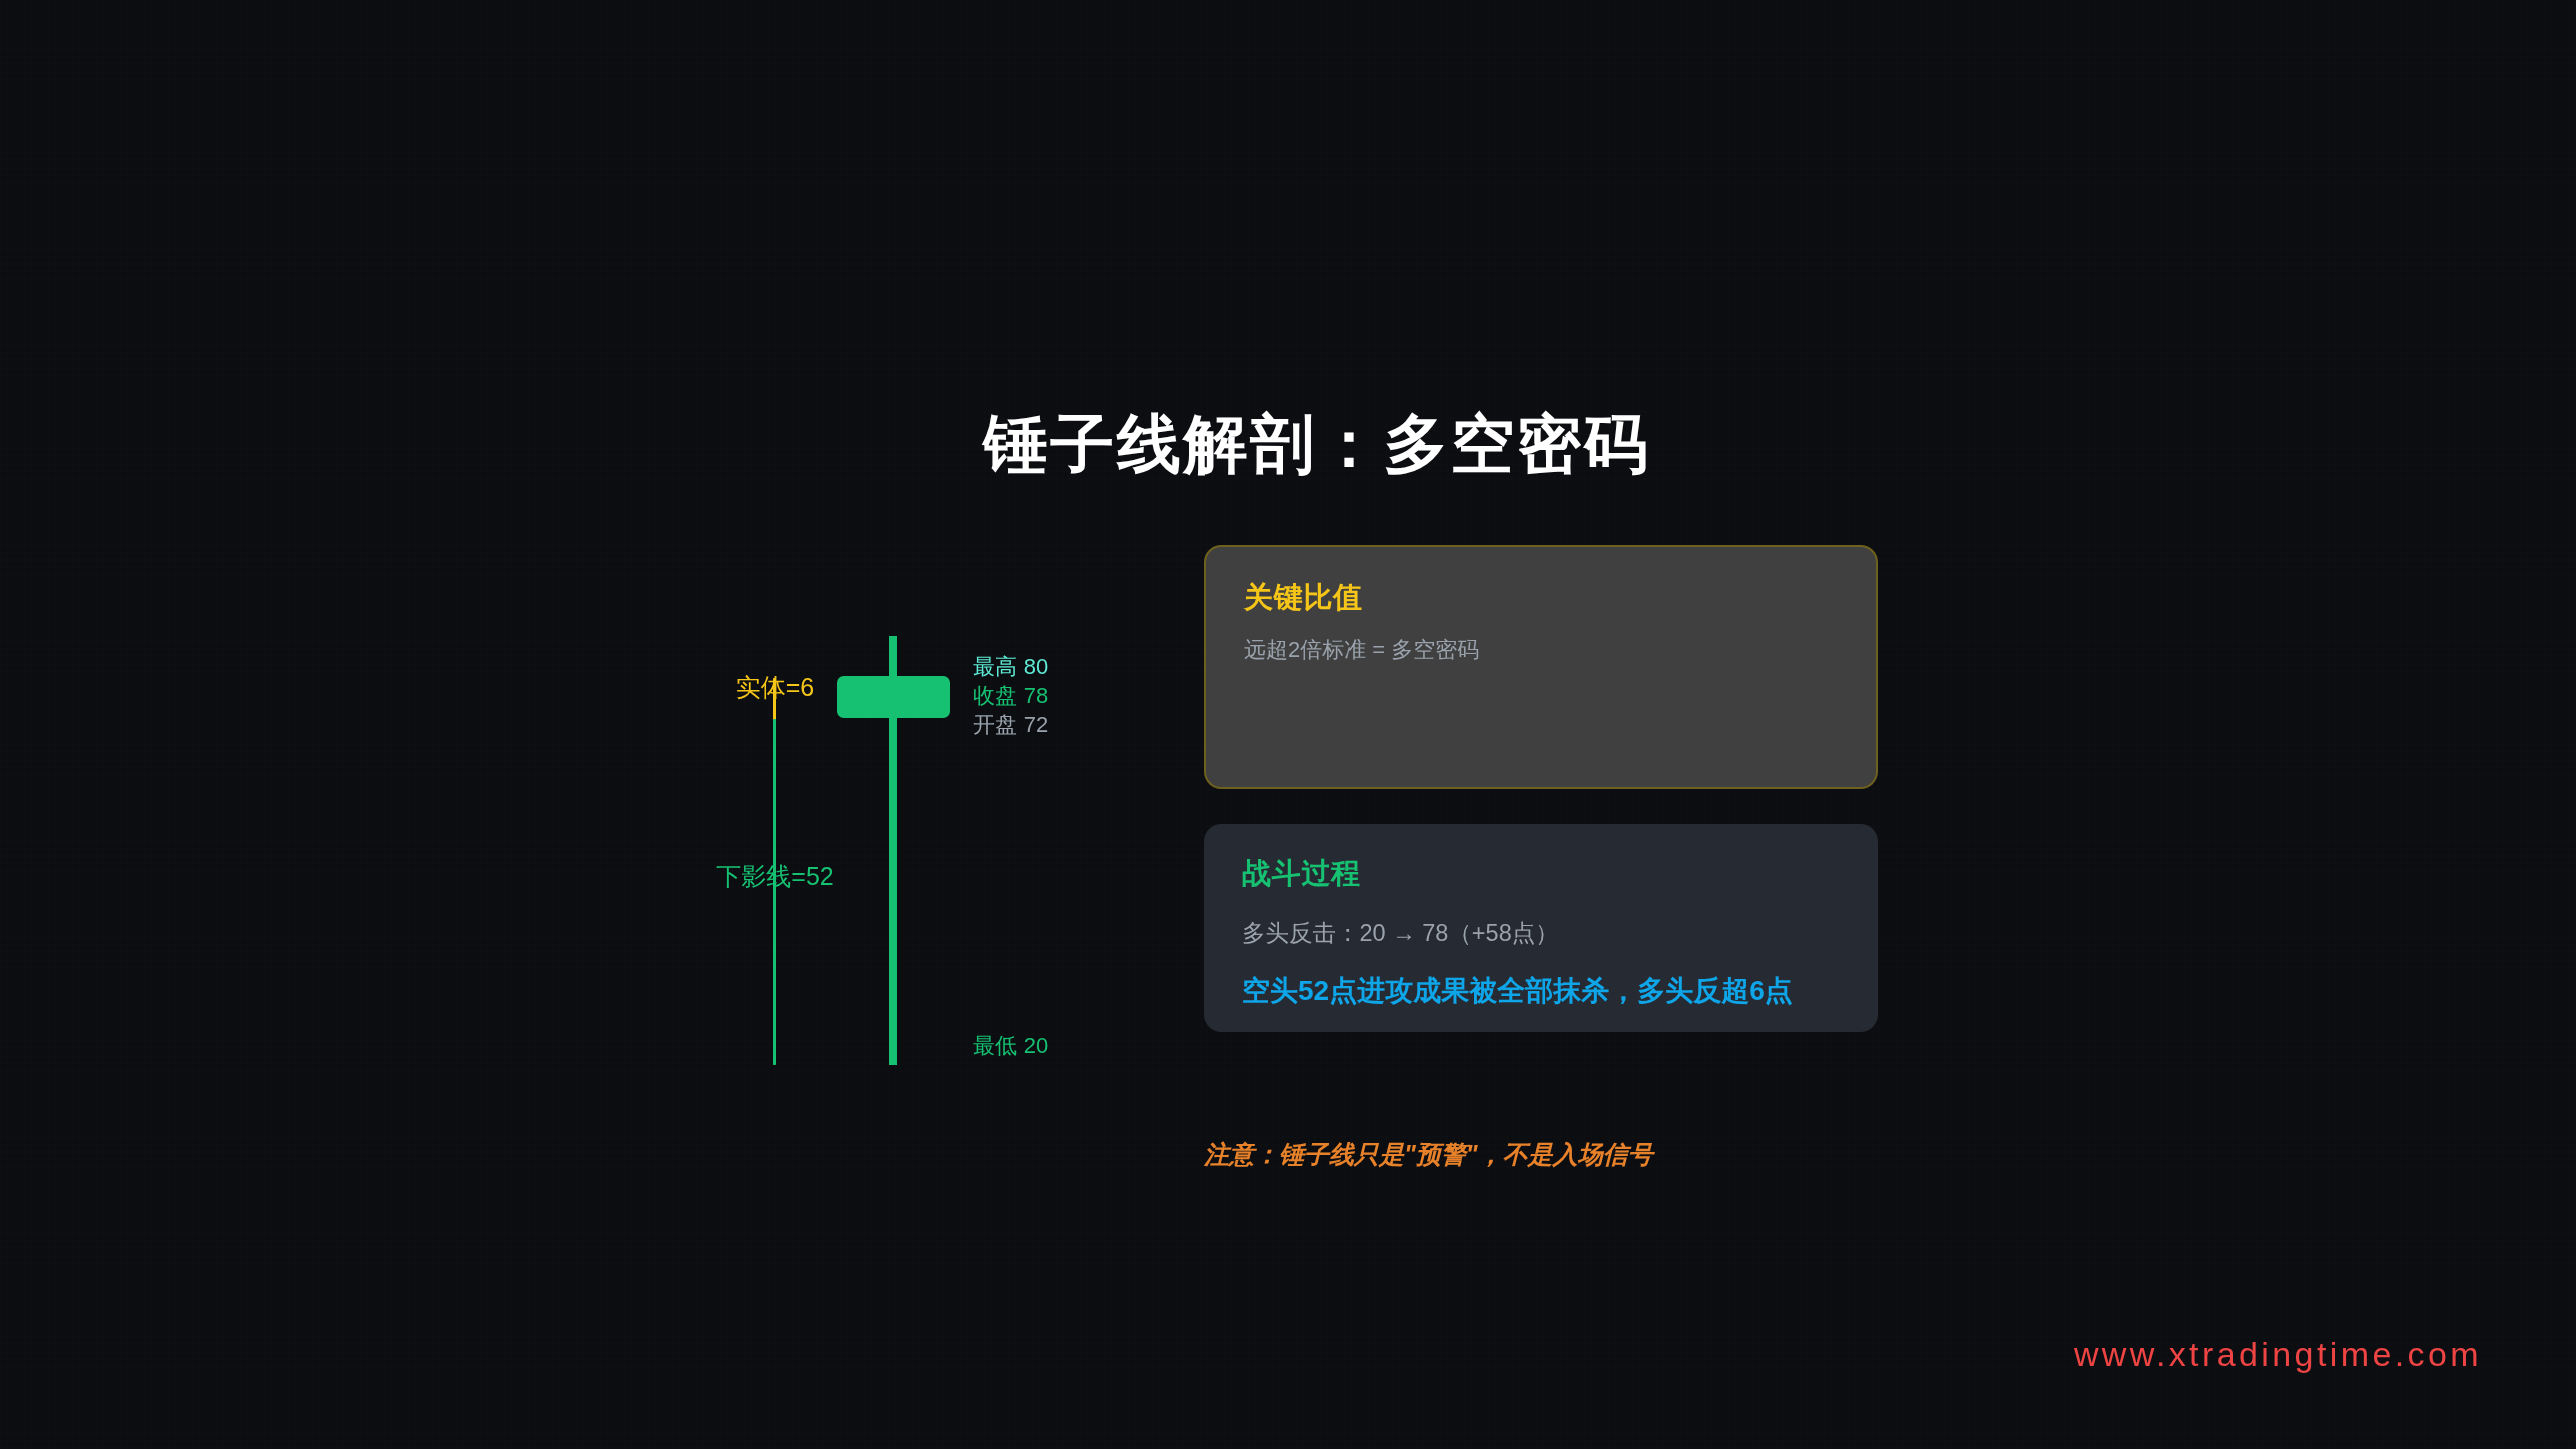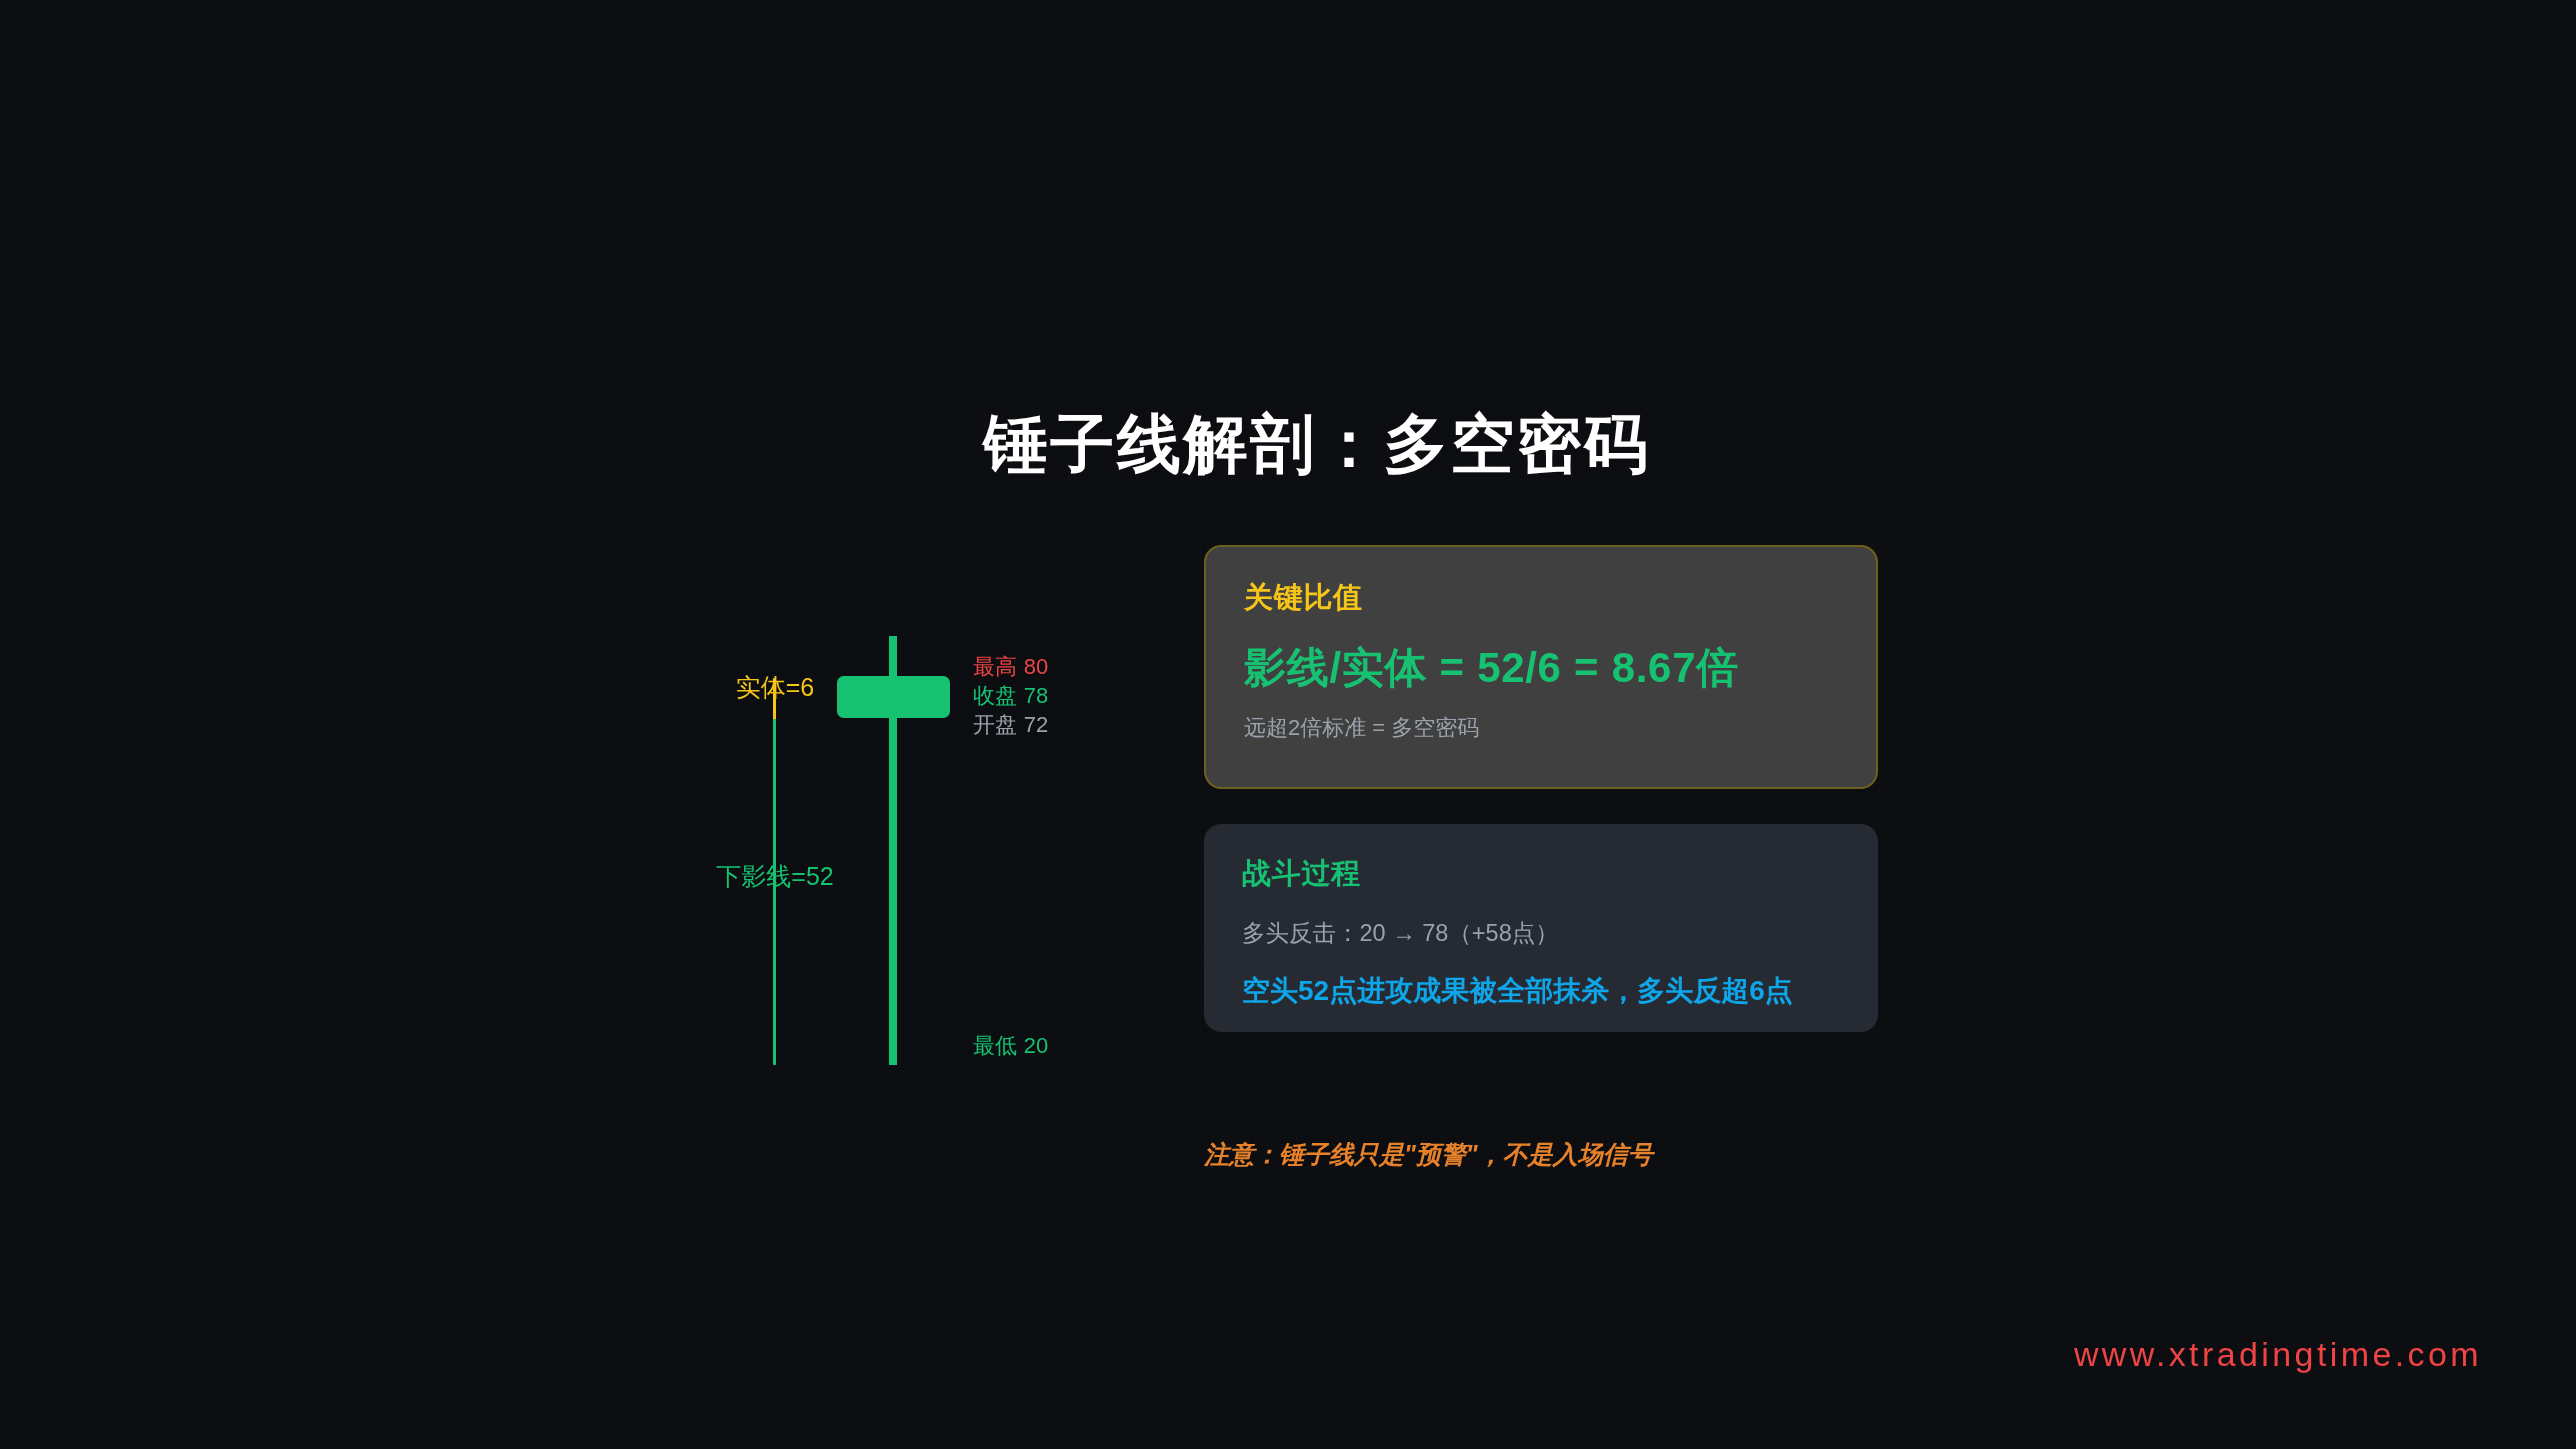--- a/index.html
+++ b/index.html
@@ -107,21 +107,21 @@
     border-radius: 6.7px;
   }
 
   
   .price-label {
     position: absolute;
     font-size: 22px;
     white-space: nowrap;
   }
   .price-label .k { margin-right: 6.7px; }
-  #px-high  { left: 302px; top: 48px;  color: #ef4444; }
+  #px-high  { left: 302px; top: 48px;  color: #5eead4; }
   #px-close { left: 302px; top: 77px; color: #16c172; }
   #px-open  { left: 302px; top: 106px; color: #9aa3ad; }
   #px-low   { left: 302px; top: 427px; color: #16c172; }
 
   
   #card-ratio {
     position: absolute;
     left: 1204px;
     top: 545px;
     width: 674px;
@@ -237,21 +237,20 @@
       <span class="k">开盘</span><span class="v">72</span>
     </div>
 
     <div class="price-label" id="px-low">
       <span class="k">最低</span><span class="v">20</span>
     </div>
   </div>
 
   <div id="card-ratio">
     <div class="card-title-gold">关键比值</div>
-    <div id="ratio-formula">影线/实体 = 52/6 = 8.67倍</div>
     <div id="ratio-note">远超2倍标准 = 多空密码</div>
   </div>
 
   <div id="card-battle">
     <div class="card-title-green">战斗过程</div>
     <div class="battle-line">多头反击：20 → 78（+58点）</div>
     <div id="battle-conclusion">空头52点进攻成果被全部抹杀，多头反超6点</div>
   </div>
 
   <div id="warning">注意：锤子线只是"预警"，不是入场信号</div>

